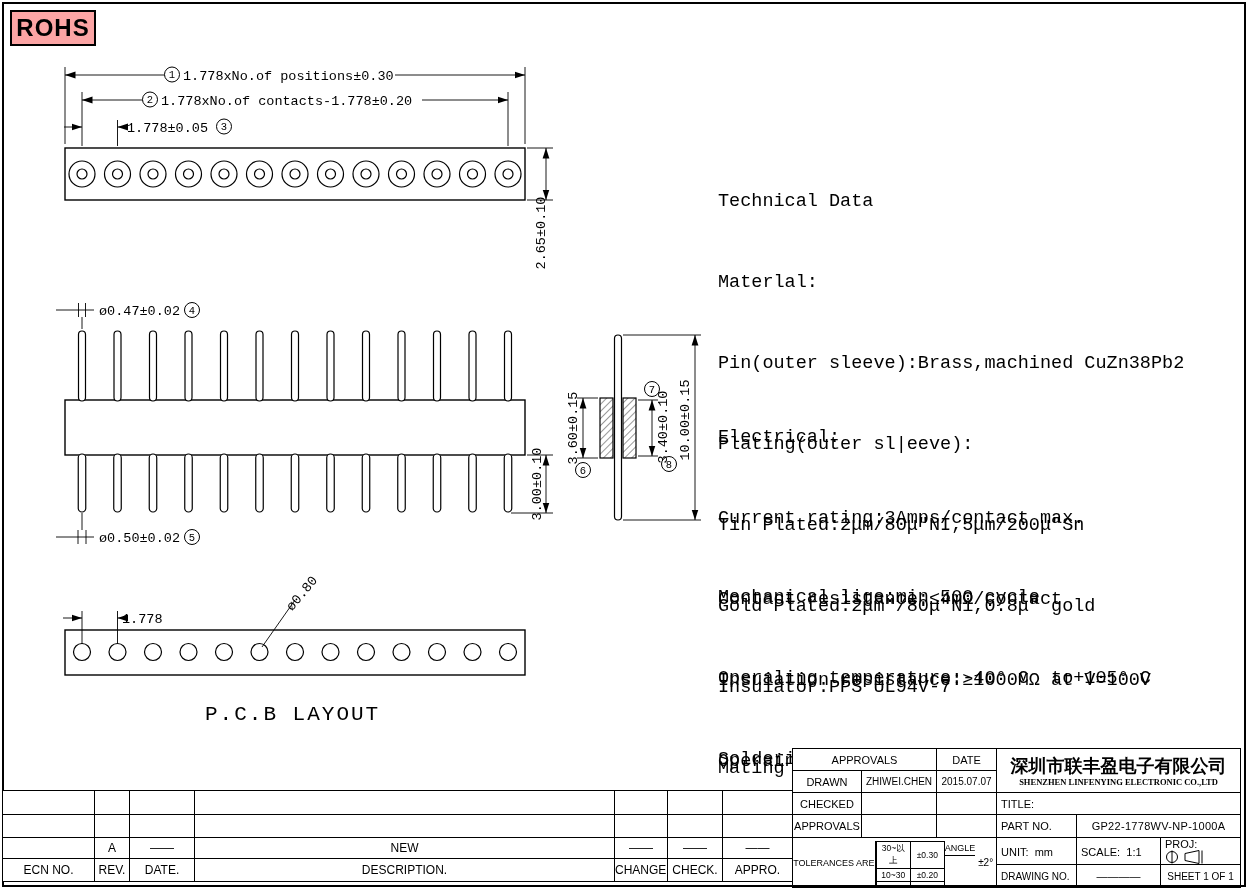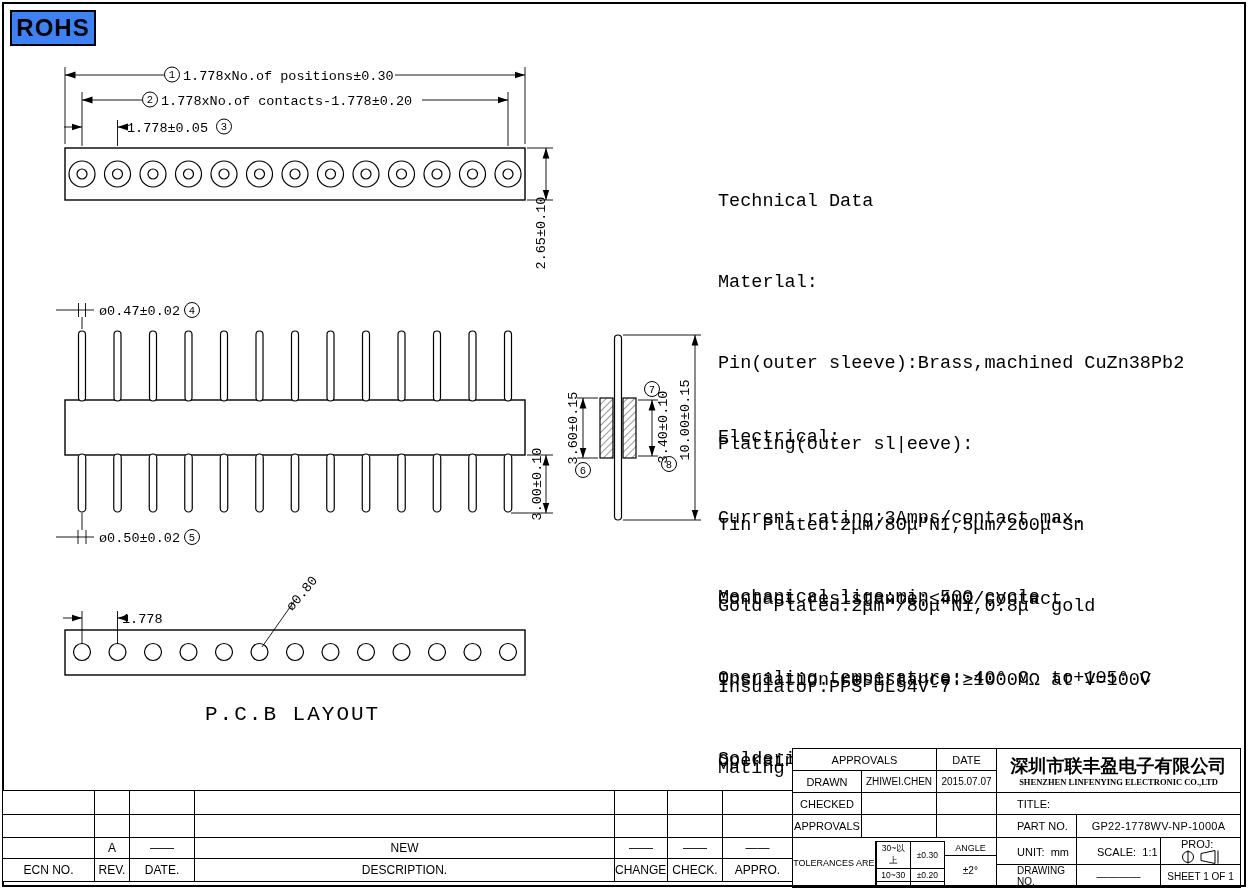--- a/index.html
+++ b/index.html
@@ -2,21 +2,21 @@
 <html><head>
 <meta charset="utf-8">
 <style>
   *{margin:0;padding:0;box-sizing:border-box}
   html,body{background:#fff}
   body{width:1248px;height:889px;position:relative;overflow:hidden;color:#000;
        font-family:"Liberation Sans",sans-serif}
   .page-border{position:absolute;left:2px;top:2px;width:1244px;height:885px;border:2px solid #000}
   .rohs{position:absolute;left:10px;top:10px;width:86px;height:36px;border:2px solid #000;
         display:flex;align-items:center;justify-content:center;font-weight:bold;font-size:24px;
-        letter-spacing:1px;background:#3b82f6}
+        letter-spacing:1px;background:#fca5a5}
   
   svg.draw{position:absolute;left:0;top:0;width:710px;height:745px}
   .outline{fill:none;stroke:#000;stroke-width:1.4}
   .hole circle{fill:#fff;stroke:#000;stroke-width:1.2}
   .pin rect,rect.pin{fill:#fff;stroke:#000;stroke-width:1.2}
   .ext path{fill:none;stroke:#000;stroke-width:0.9}
   .dim path{fill:none;stroke:#000;stroke-width:0.9}
   .wbg{fill:#fff}
   .callout circle{fill:#fff;stroke:#000;stroke-width:1}
   .callout text{font:10.5px "Liberation Mono",monospace;fill:#000;text-anchor:middle}
@@ -27,31 +27,31 @@
   .tech{position:absolute;left:718px;font-family:"Liberation Mono",monospace;font-size:18.5px;
         line-height:27px;white-space:pre}
   #tech-g1{top:134px}
   #tech-g2{top:370px}
   #tech-g3{top:530px}
   
   .tb{position:absolute;left:792px;top:748px;width:449px;height:133px;background:#fff}
   .tbt{border-collapse:collapse;table-layout:fixed;width:448px}
   .tbt td{border:1px solid #000;font-size:11px;text-align:center;vertical-align:middle;
           padding:0;overflow:hidden;font-family:"Liberation Sans",sans-serif}
-  .tbt td.left{text-align:left;padding-left:20px}
+  .tbt td.left{text-align:left;padding-left:4px}
   .tbt td.small,.small{font-size:10px}
   .partno{font-size:12px;letter-spacing:0.3px}
   .company-cn{font-size:18px;font-weight:bold;line-height:22px;font-family:"DejaVu Sans",sans-serif}
   .company-en{font-size:8.5px;font-weight:bold;line-height:10px;font-family:"Liberation Serif",serif}
   .tolcell{padding:0}
   .tolwrap{display:flex;height:44px;align-items:stretch}
   .tollabel{width:84px;font-size:9px;display:flex;align-items:center;justify-content:center;border-right:1px solid #000}
   .toltable{border-collapse:collapse;table-layout:fixed;width:68px}
   .toltable td{border:1px solid #000;font-size:8.5px;height:11px;text-align:center;padding:1px}
-  .anglecol{width:52px;display:flex;flex-direction:column}
+  .anglecol{width:52px;display:flex;}
   .anglelabel{height:15px;border-bottom:1px solid #000;font-size:9px;display:flex;align-items:center;justify-content:center}
   .angleval{flex:1;font-size:10px;display:flex;align-items:center;justify-content:center}
   .unitcell span{vertical-align:middle}
   
   .rev{position:absolute;left:2px;top:790px;width:791px;background:#fff}
   .revt{border-collapse:collapse;table-layout:fixed;width:790px}
   .revt td{border:1px solid #000;font-size:12px;text-align:center;vertical-align:middle;padding:0;overflow:hidden}
 </style>
 </head>
 <body>

